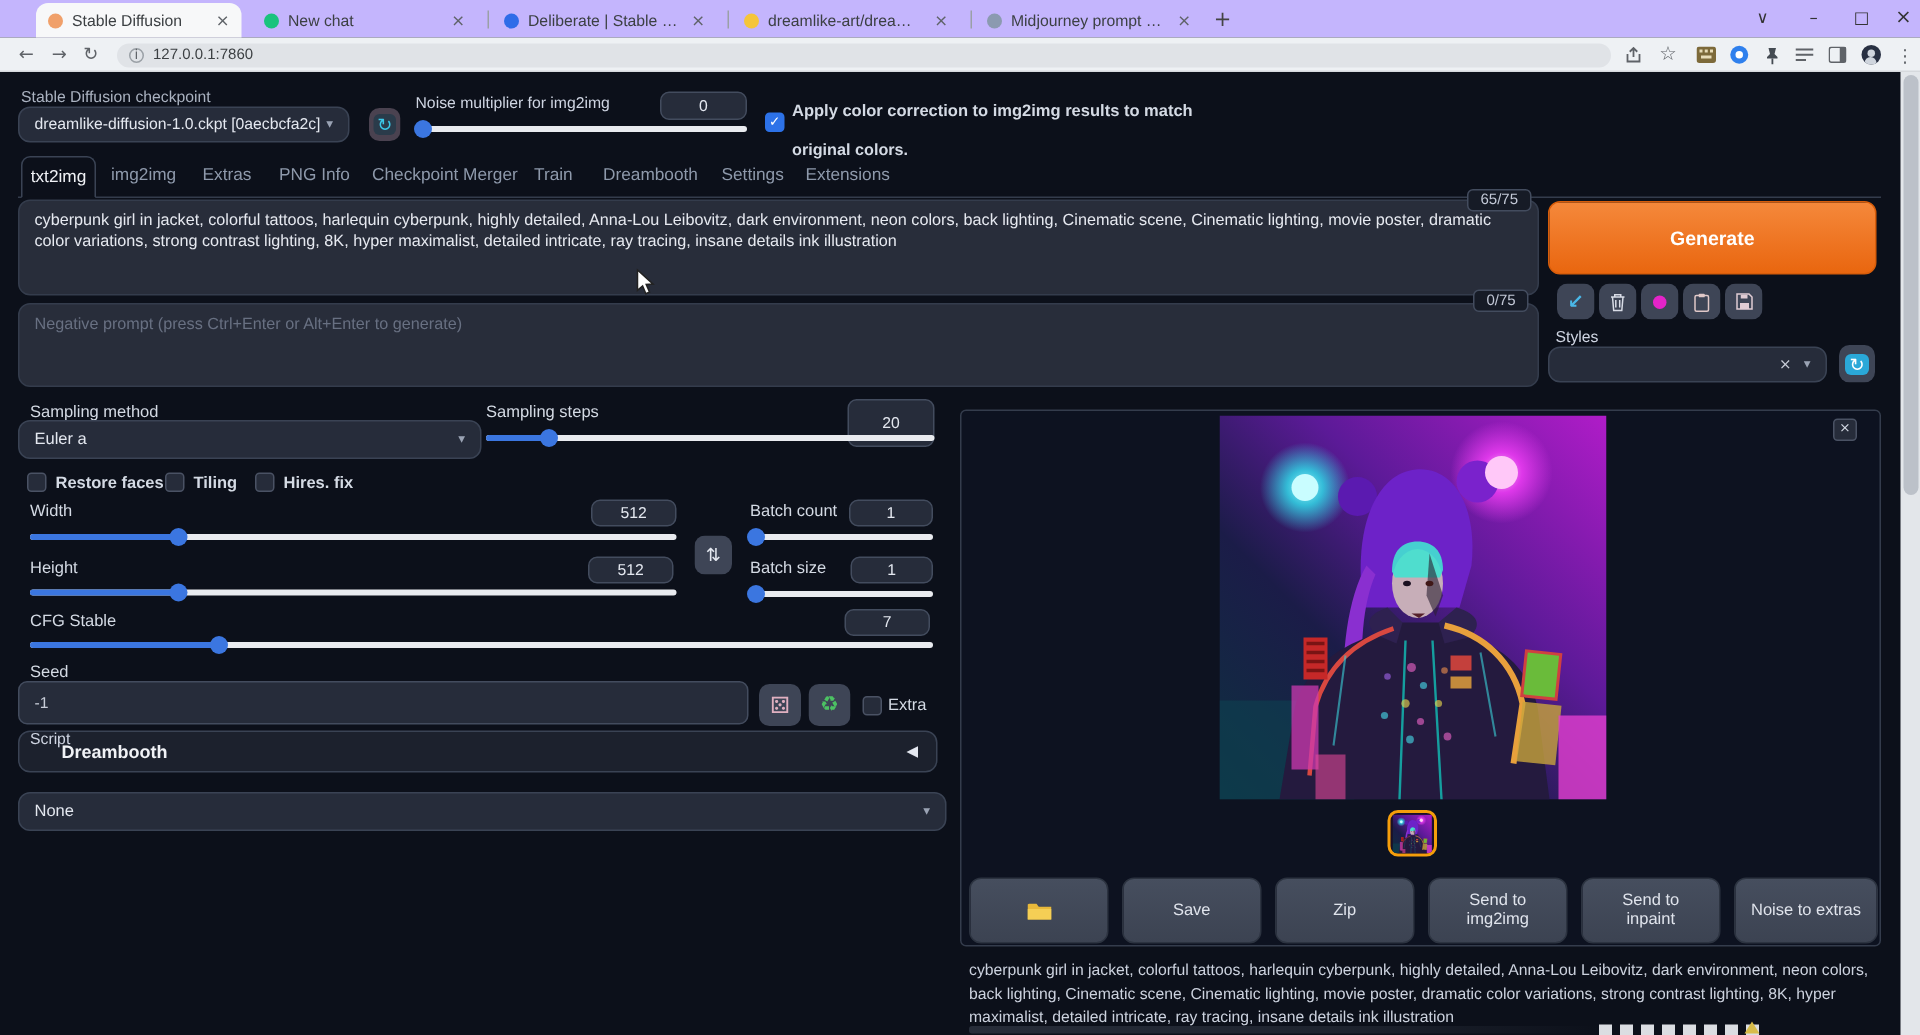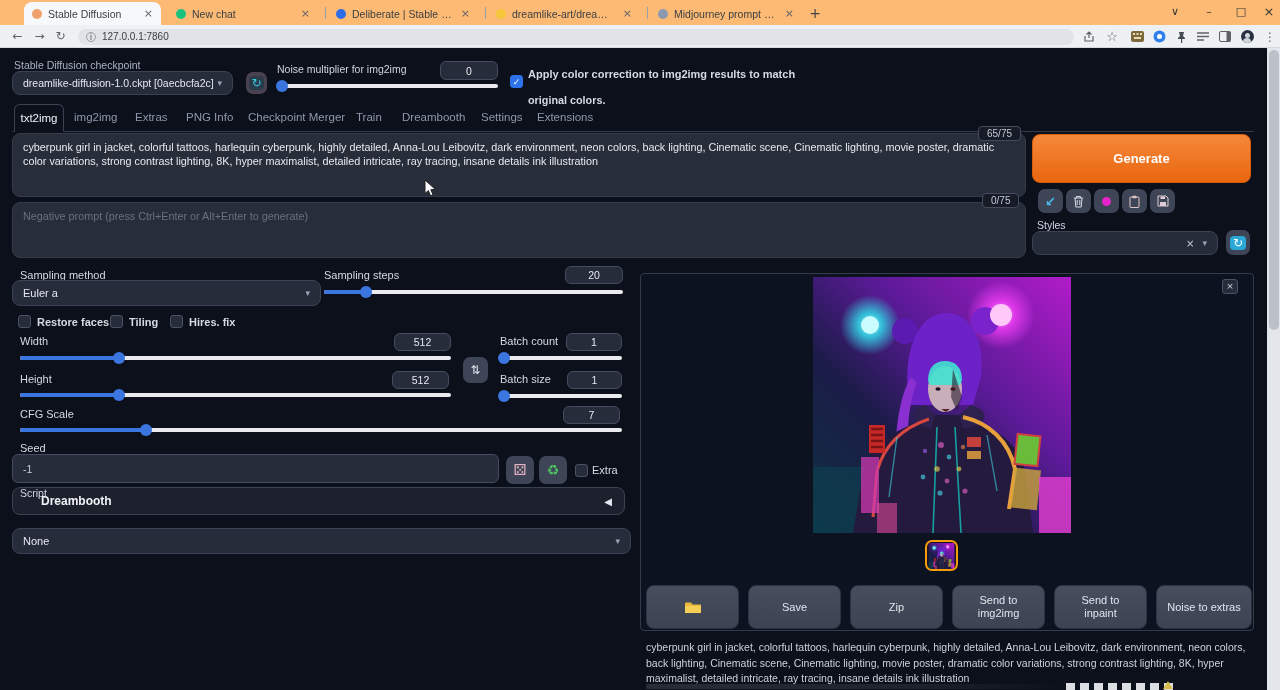--- a/index.html
+++ b/index.html
@@ -2,21 +2,21 @@
 <html><head>
 <meta charset="utf-8">
 <style>
   * { margin:0; padding:0; box-sizing:border-box; }
   html,body { width:1280px; height:690px; overflow:hidden; background:#0c101a;
     font-family:"Liberation Sans","DejaVu Sans",sans-serif; }
   .screen { position:relative; width:1280px; height:690px; }
   .glyph { font-family:"DejaVu Sans",sans-serif; }
 
   
-  .tabstrip { position:absolute; left:0; top:0; width:1280px; height:25px; background:#fdba74; }
+  .tabstrip { position:absolute; left:0; top:0; width:1280px; height:25px; background:#c4b5fd; }
   .btab { position:absolute; top:2px; height:23px; border-radius:8px 8px 0 0; display:flex; align-items:center;
     padding:0 8px; font-size:10.5px; color:#3c4043; }
   .btab.active { background:#f7f8f9; }
   .btab .fav { width:10px; height:10px; border-radius:50%; margin-right:6px; flex:0 0 auto; }
   .btab .ttl { white-space:nowrap; overflow:hidden; text-overflow:ellipsis; flex:1; }
   .btab .tx { margin-left:8px; color:#5f6368; font-size:11px; }
   .tab-sep { position:absolute; top:7px; width:1px; height:12px; background:#9aa0a6; }
   .newtab { position:absolute; top:5px; left:806px; width:18px; height:18px; text-align:center;
     line-height:17px; font-size:14px; color:#444; border-radius:50%; }
   .winctl { position:absolute; top:0; height:25px; width:34px; text-align:center; line-height:24px;
@@ -247,21 +247,21 @@
   <div class="sbutton" style="left:1226px;top:230px;width:24px;height:25px">
     <span class="glyph" style="color:#fff;font-size:12px;background:#2aa8d8;border-radius:4px;padding:0 3px">↻</span>
   </div>
 
   <div class="lbl" style="left:20px;top:269px">Sampling method</div>
   <div class="dropdown" style="left:12px;top:280px;width:309px;height:26px">
     <span>Euler a</span>
     <span class="caret glyph">▾</span>
   </div>
   <div class="lbl" style="left:324px;top:269px">Sampling steps</div>
-  <div class="inputbox" style="left:565px;top:266px;width:58px;height:18px;font-size:10.5px">20</div>
+  <div class="inputbox" style="left:565px;top:266px;width:58px;height:32px;font-size:10.5px">20</div>
   <div class="slider" style="left:324px;top:286px;width:299px;--fill:14%">
       <div class="track"></div>
       <div class="fill"></div>
       <div class="thumb"></div>
     </div>
 
   <div class="cbox" style="left:18px;top:315px"></div>
   <div class="lbl" style="left:37px;top:316px;font-weight:bold">Restore faces</div>
   <div class="cbox" style="left:110px;top:315px"></div>
   <div class="lbl" style="left:129px;top:316px;font-weight:bold">Tiling</div>
@@ -297,21 +297,21 @@
     </div>
 
   <div class="lbl" style="left:500px;top:373px">Batch size</div>
   <div class="inputbox" style="left:567px;top:371px;width:55px;height:18px;font-size:10.5px">1</div>
   <div class="slider" style="left:500px;top:390px;width:122px;--fill:3%">
       <div class="track"></div>
       <div class="fill"></div>
       <div class="thumb"></div>
     </div>
 
-  <div class="lbl" style="left:20px;top:408px">CFG Scale</div>
+  <div class="lbl" style="left:20px;top:408px">CFG Stable</div>
   <div class="inputbox" style="left:563px;top:406px;width:57px;height:18px;font-size:10.5px">7</div>
   <div class="slider" style="left:20px;top:424px;width:602px;--fill:21%">
       <div class="track"></div>
       <div class="fill"></div>
       <div class="thumb"></div>
     </div>
 
   <div class="lbl" style="left:20px;top:442px">Seed</div>
   <div class="inputbox" style="left:12px;top:454px;width:487px;height:29px;justify-content:flex-start;padding-left:10px;font-size:10.5px;color:#c8cdd8">-1</div>
   <div class="sbutton" style="left:506px;top:456px;width:28px;height:28px">

